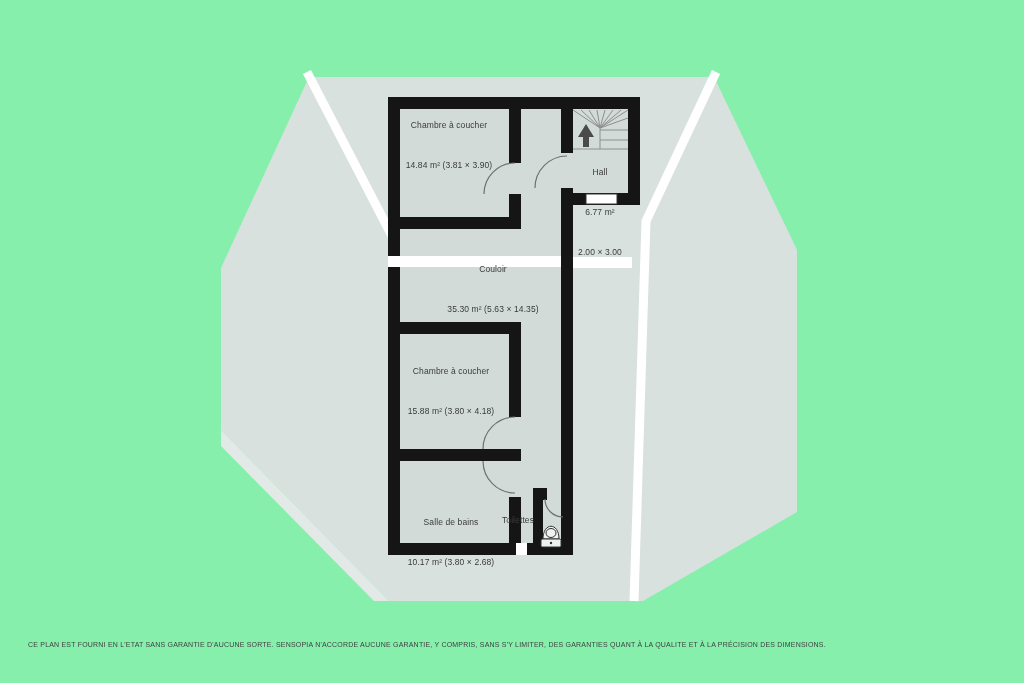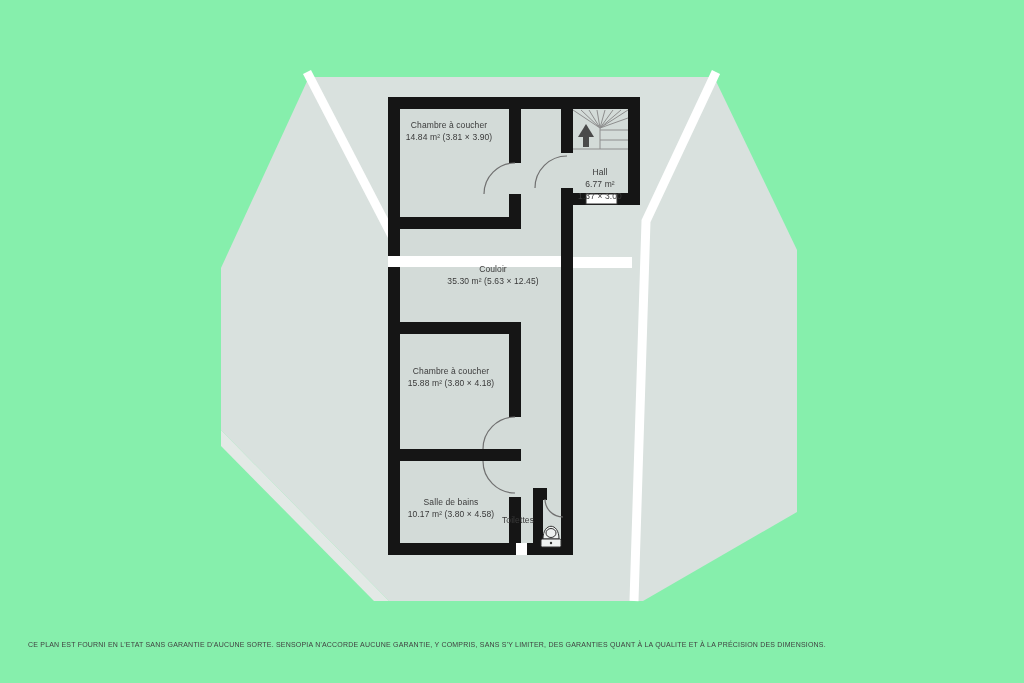--- a/index.html
+++ b/index.html
@@ -2,21 +2,21 @@
 <html><head>
 <meta charset="utf-8">
 <style>
   html,body{margin:0;padding:0;background:#ffffff;}
   .canvas{position:relative;width:1024px;height:683px;background:#86efac;overflow:hidden;
           font-family:Liberation Sans, sans-serif;}
   .canvas svg{position:absolute;left:0;top:0;}
   .room-label{position:absolute;transform:translateX(-50%);text-align:center;
               color:#3a3a3a;font-size:8.5px;line-height:12px;white-space:nowrap;letter-spacing:.1px;}
   .room-label .rname{font-size:8.5px;}
-  .room-label .rarea,.room-label .rdims{font-size:8.5px;}
+  .room-label .rarea,.room-label .rdims{font-size:8.5px;margin-top:28px;}
   .toilet-label{font-size:8px;}
   .disclaimer{position:absolute;left:28px;top:641px;font-size:7px;color:#3f3f3f;
               letter-spacing:.2px;white-space:nowrap;}
 </style>
 </head>
 <body>
 
 <div class="canvas">
 
   <svg width="1024" height="683" viewBox="0 0 1024 683">
@@ -94,36 +94,36 @@
   </svg>
 
   <div class="room-label" style="left:449px;top:119px">
     <div class="rname">Chambre à coucher</div>
     <div class="rarea">14.84 m² (3.81 × 3.90)</div>
   </div>
 
   <div class="room-label" style="left:600px;top:166px">
     <div class="rname">Hall</div>
     <div class="rarea">6.77 m²</div>
-    <div class="rdims">1.37 × 3.00</div>
+    <div class="rdims">2.00 × 3.00</div>
   </div>
 
   <div class="room-label" style="left:493px;top:263px">
     <div class="rname">Couloir</div>
-    <div class="rarea">35.30 m² (5.63 × 12.45)</div>
+    <div class="rarea">35.30 m² (5.63 × 14.35)</div>
   </div>
 
   <div class="room-label" style="left:451px;top:365px">
     <div class="rname">Chambre à coucher</div>
     <div class="rarea">15.88 m² (3.80 × 4.18)</div>
   </div>
 
-  <div class="room-label" style="left:451px;top:496px">
+  <div class="room-label" style="left:451px;top:516px">
     <div class="rname">Salle de bains</div>
-    <div class="rarea">10.17 m² (3.80 × 4.58)</div>
+    <div class="rarea">10.17 m² (3.80 × 2.68)</div>
   </div>
 
   <div class="room-label toilet-label" style="left:518px;top:514px">
     <div class="rname">Toilettes</div>
   </div>
 
   <div class="disclaimer">CE PLAN EST FOURNI EN L'ETAT SANS GARANTIE D'AUCUNE SORTE. SENSOPIA N'ACCORDE AUCUNE GARANTIE, Y COMPRIS, SANS S'Y LIMITER, DES GARANTIES QUANT À LA QUALITE ET À LA PRÉCISION DES DIMENSIONS.</div>
 </div>
 
 </body></html>

